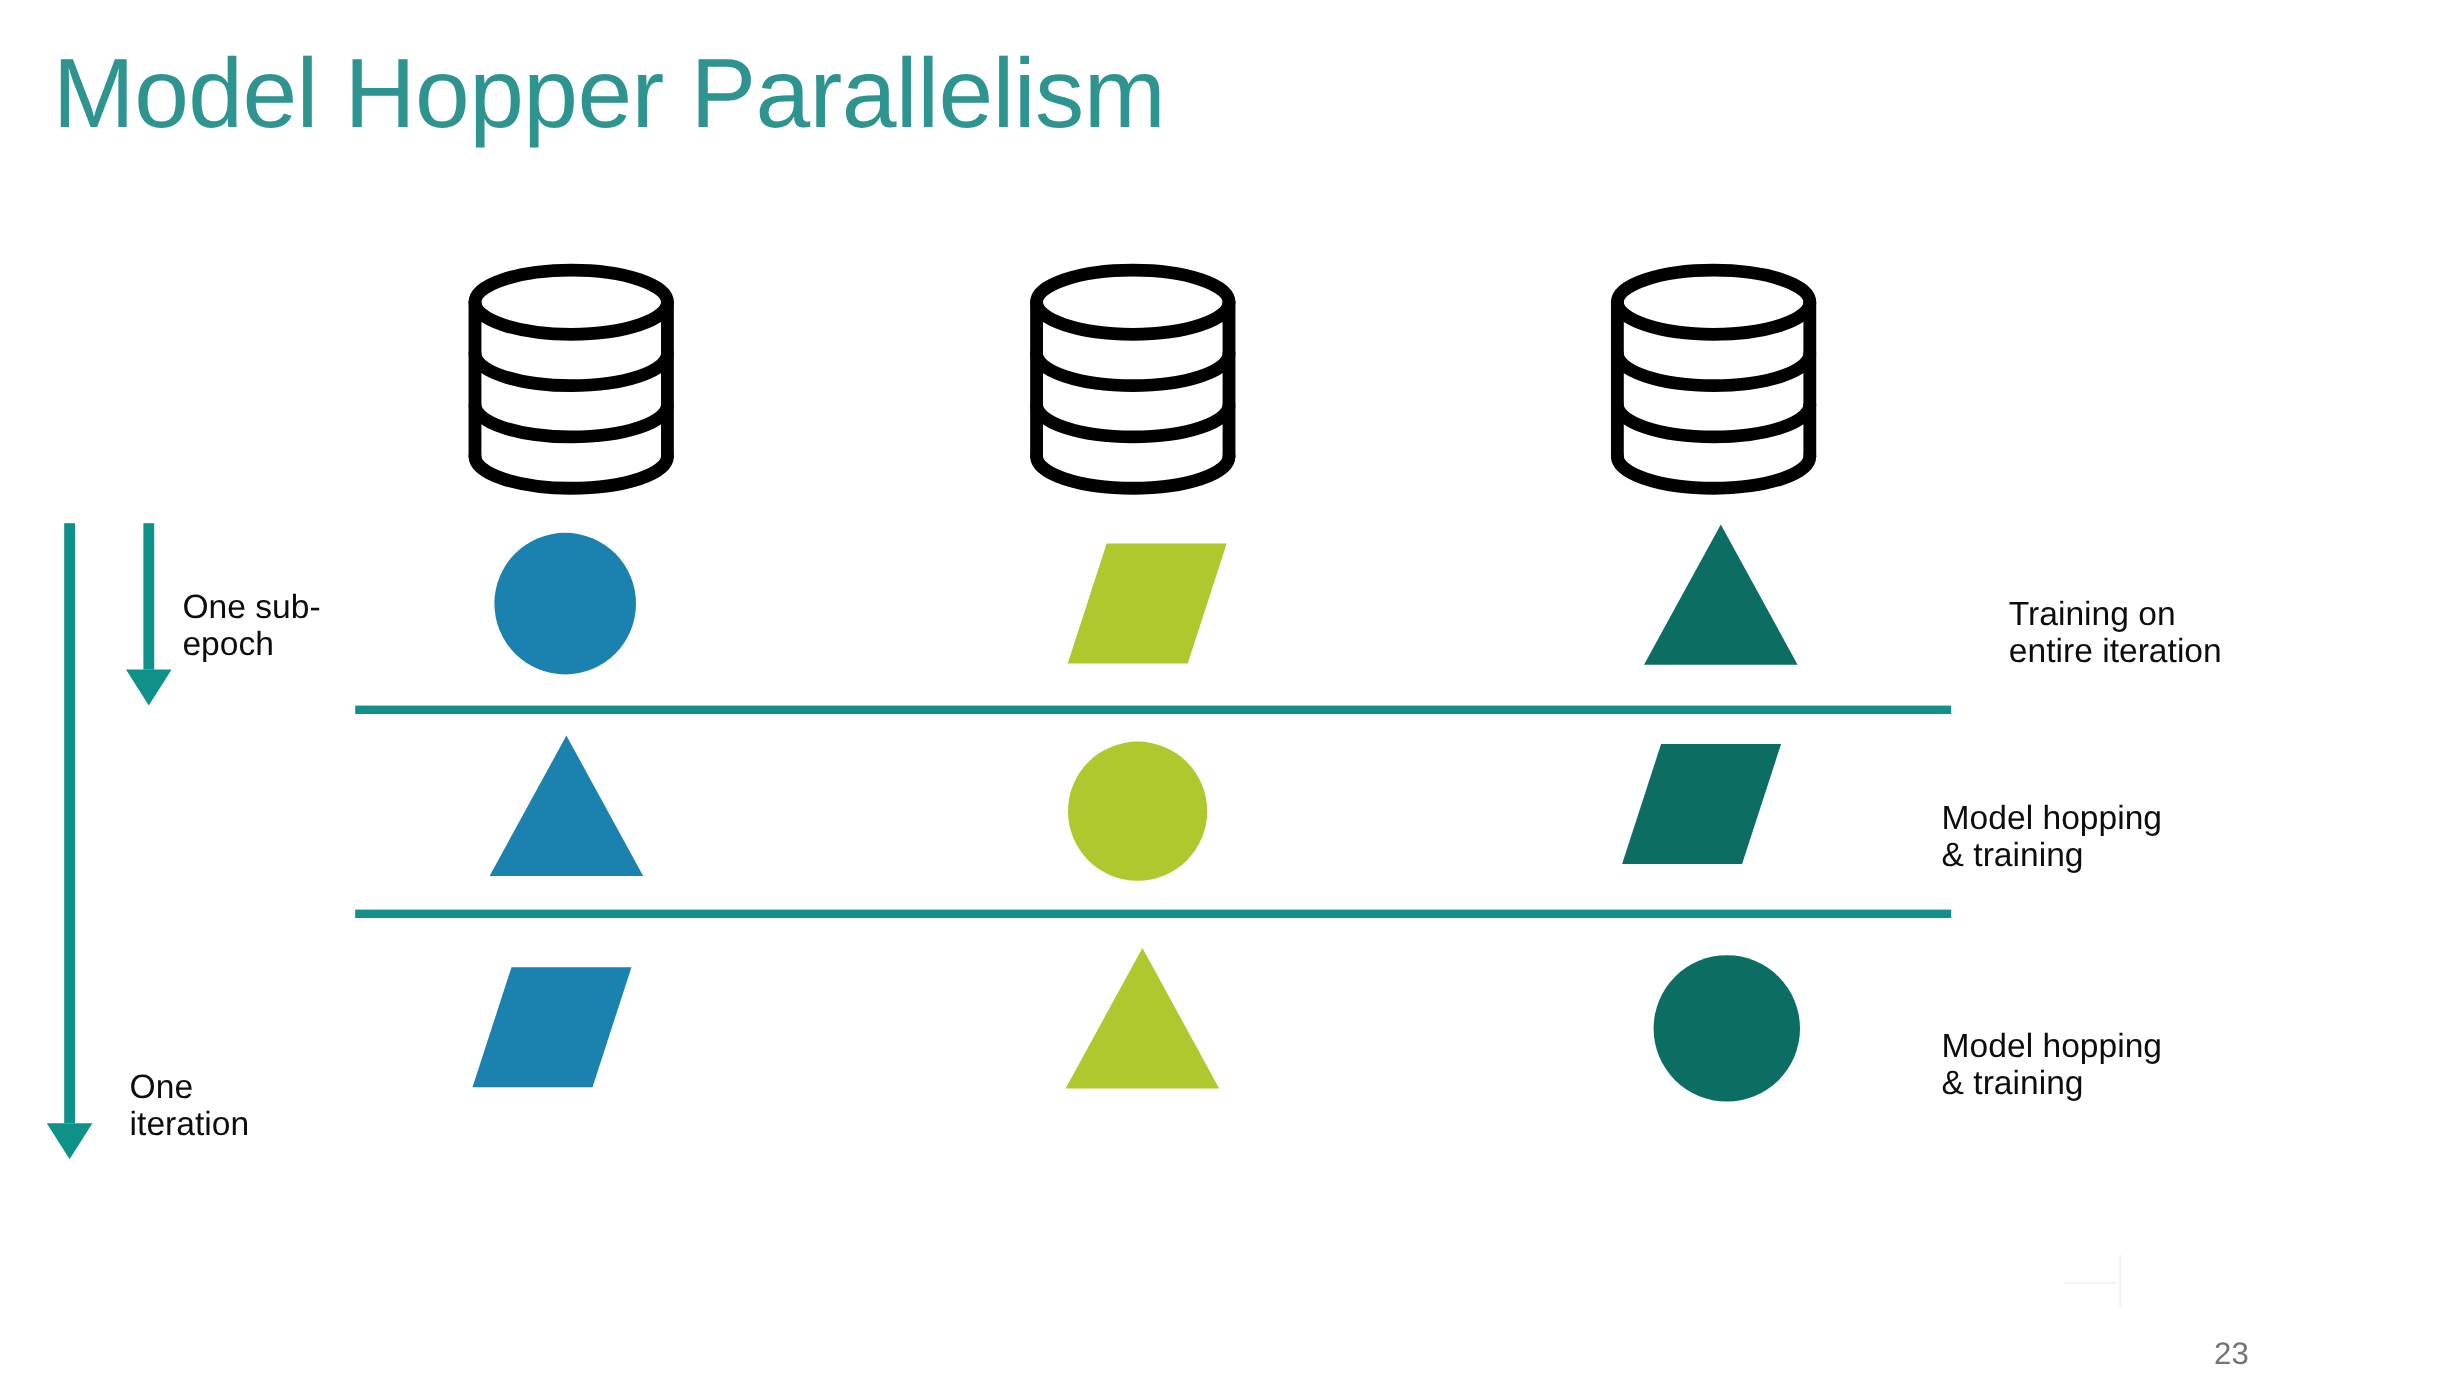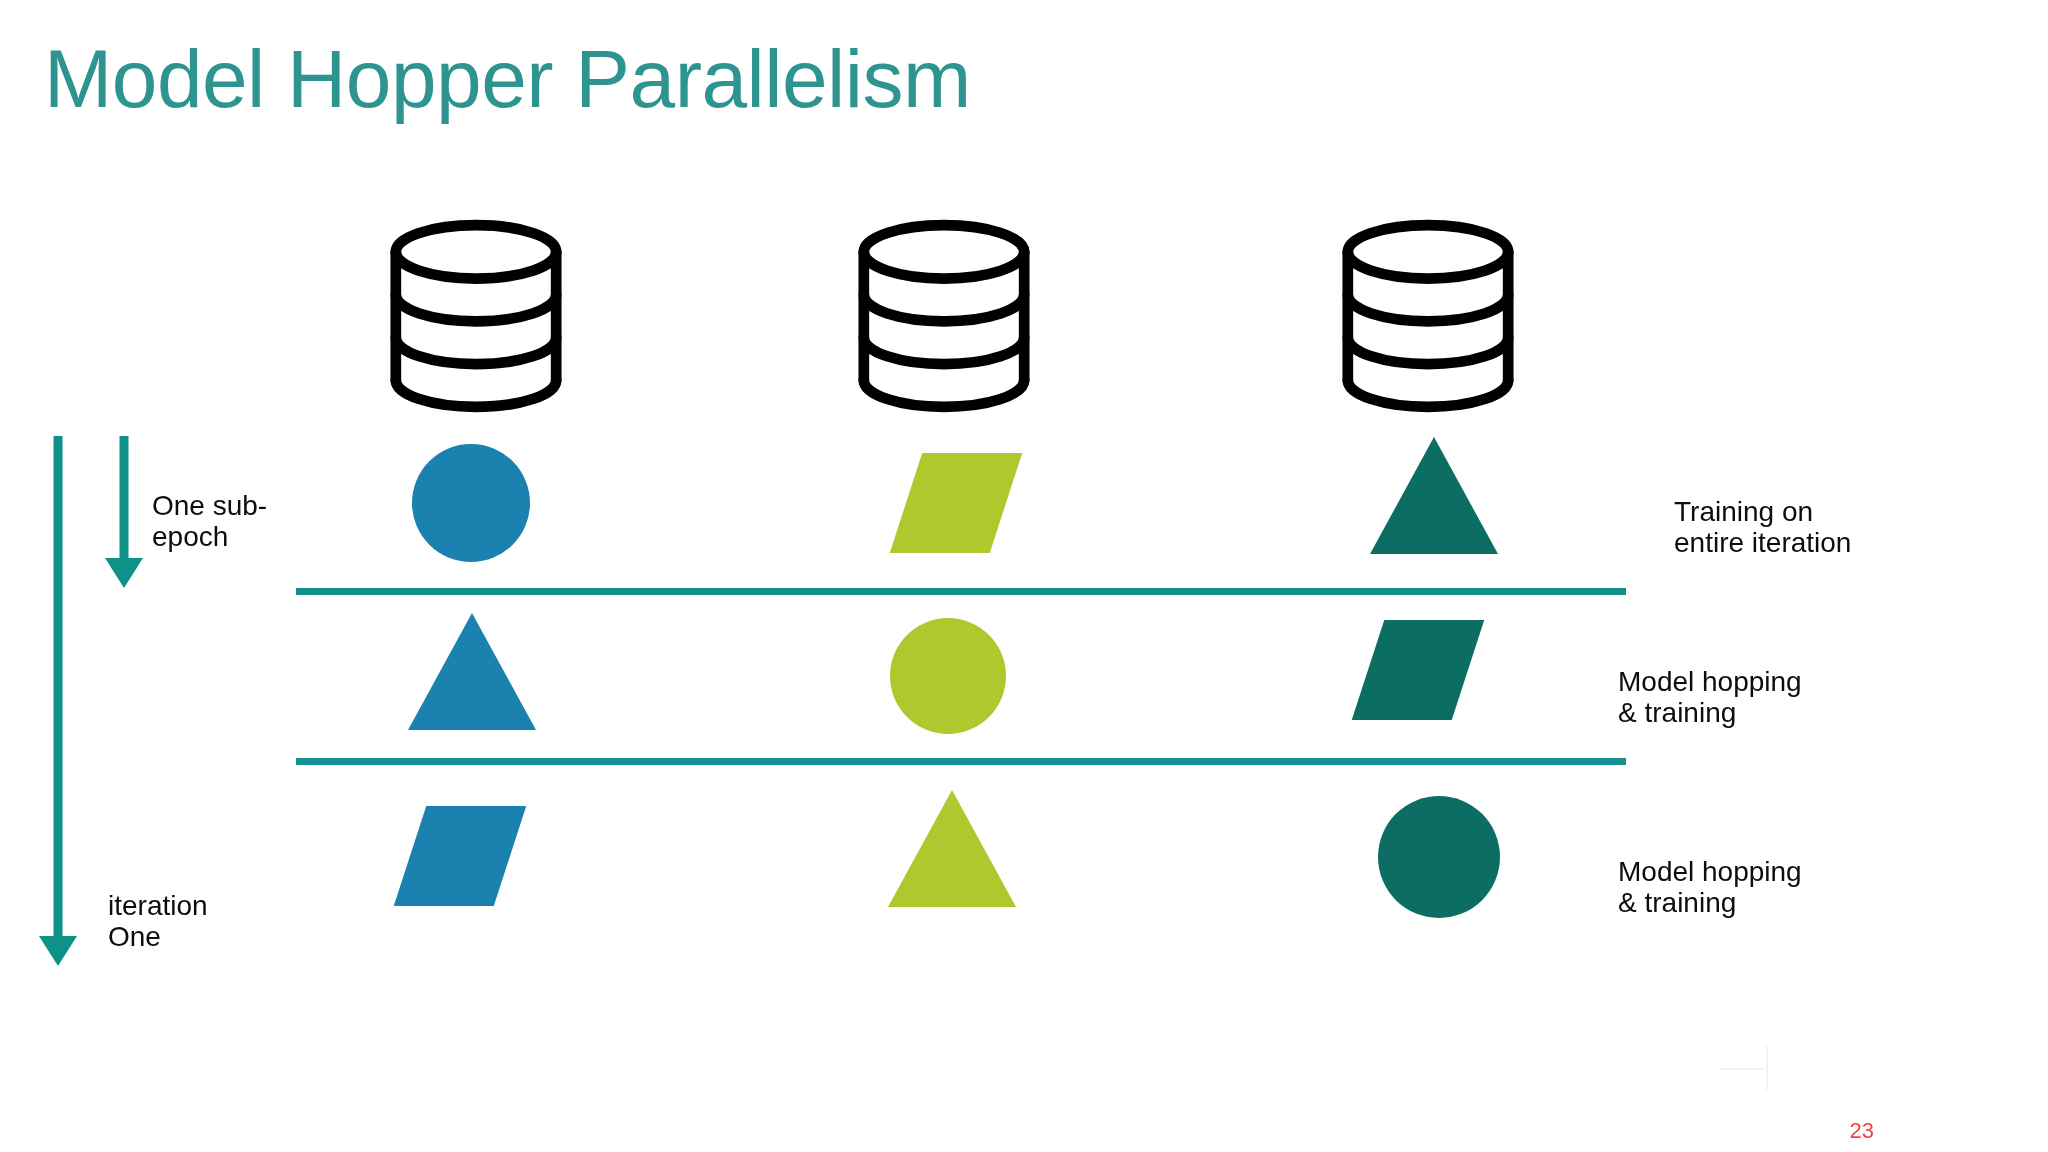--- a/index.html
+++ b/index.html
@@ -95,22 +95,22 @@
     margin-top: 48px;
   }
   .label.left-label { }
   .label.right-label { }
 
   
   #page-number {
     position: absolute;
     right: 22px;
     bottom: 8px;
-    font-size: 22px;
-    color: #ef4444;
+    font-size: 26px;
+    color: #737373;
   }
 
   
   .corner-mark {
     position: absolute;
     background: #f2f2f2;
   }
 </style>
 </head>
 <body>
@@ -167,22 +167,22 @@
     <div class="shaft" style="height:122px;"></div>
     <div class="head" style="top:122px;"></div>
   </div>
 
   <div class="label left-label" style="left:152px; top:442px; width:230px;">
     <div>One sub-</div>
     <div>epoch</div>
   </div>
 
   <div class="label left-label" style="left:108px; top:842px; width:230px;">
+    <div>One</div>
     <div>iteration</div>
-    <div>One</div>
   </div>
 
   <div class="sep-line" style="left:296px; top:588px; width:1330px;"></div>
   <div class="sep-line" style="left:296px; top:758px; width:1330px;"></div>
 
   <div class="shape circle" style="left:412px; top:444px; width:118px; height:118px; background:#1b81ae;"></div>
 
   <div class="shape parallelogram" style="left:906px; top:453px; width:100px; height:100px; background:#aec82e;"></div>
 
   <div class="shape triangle" style="left:1370px; top:437px; border-left-width:64px; border-right-width:64px; border-bottom-width:117px; border-bottom-color:#0c6e62;"></div>

